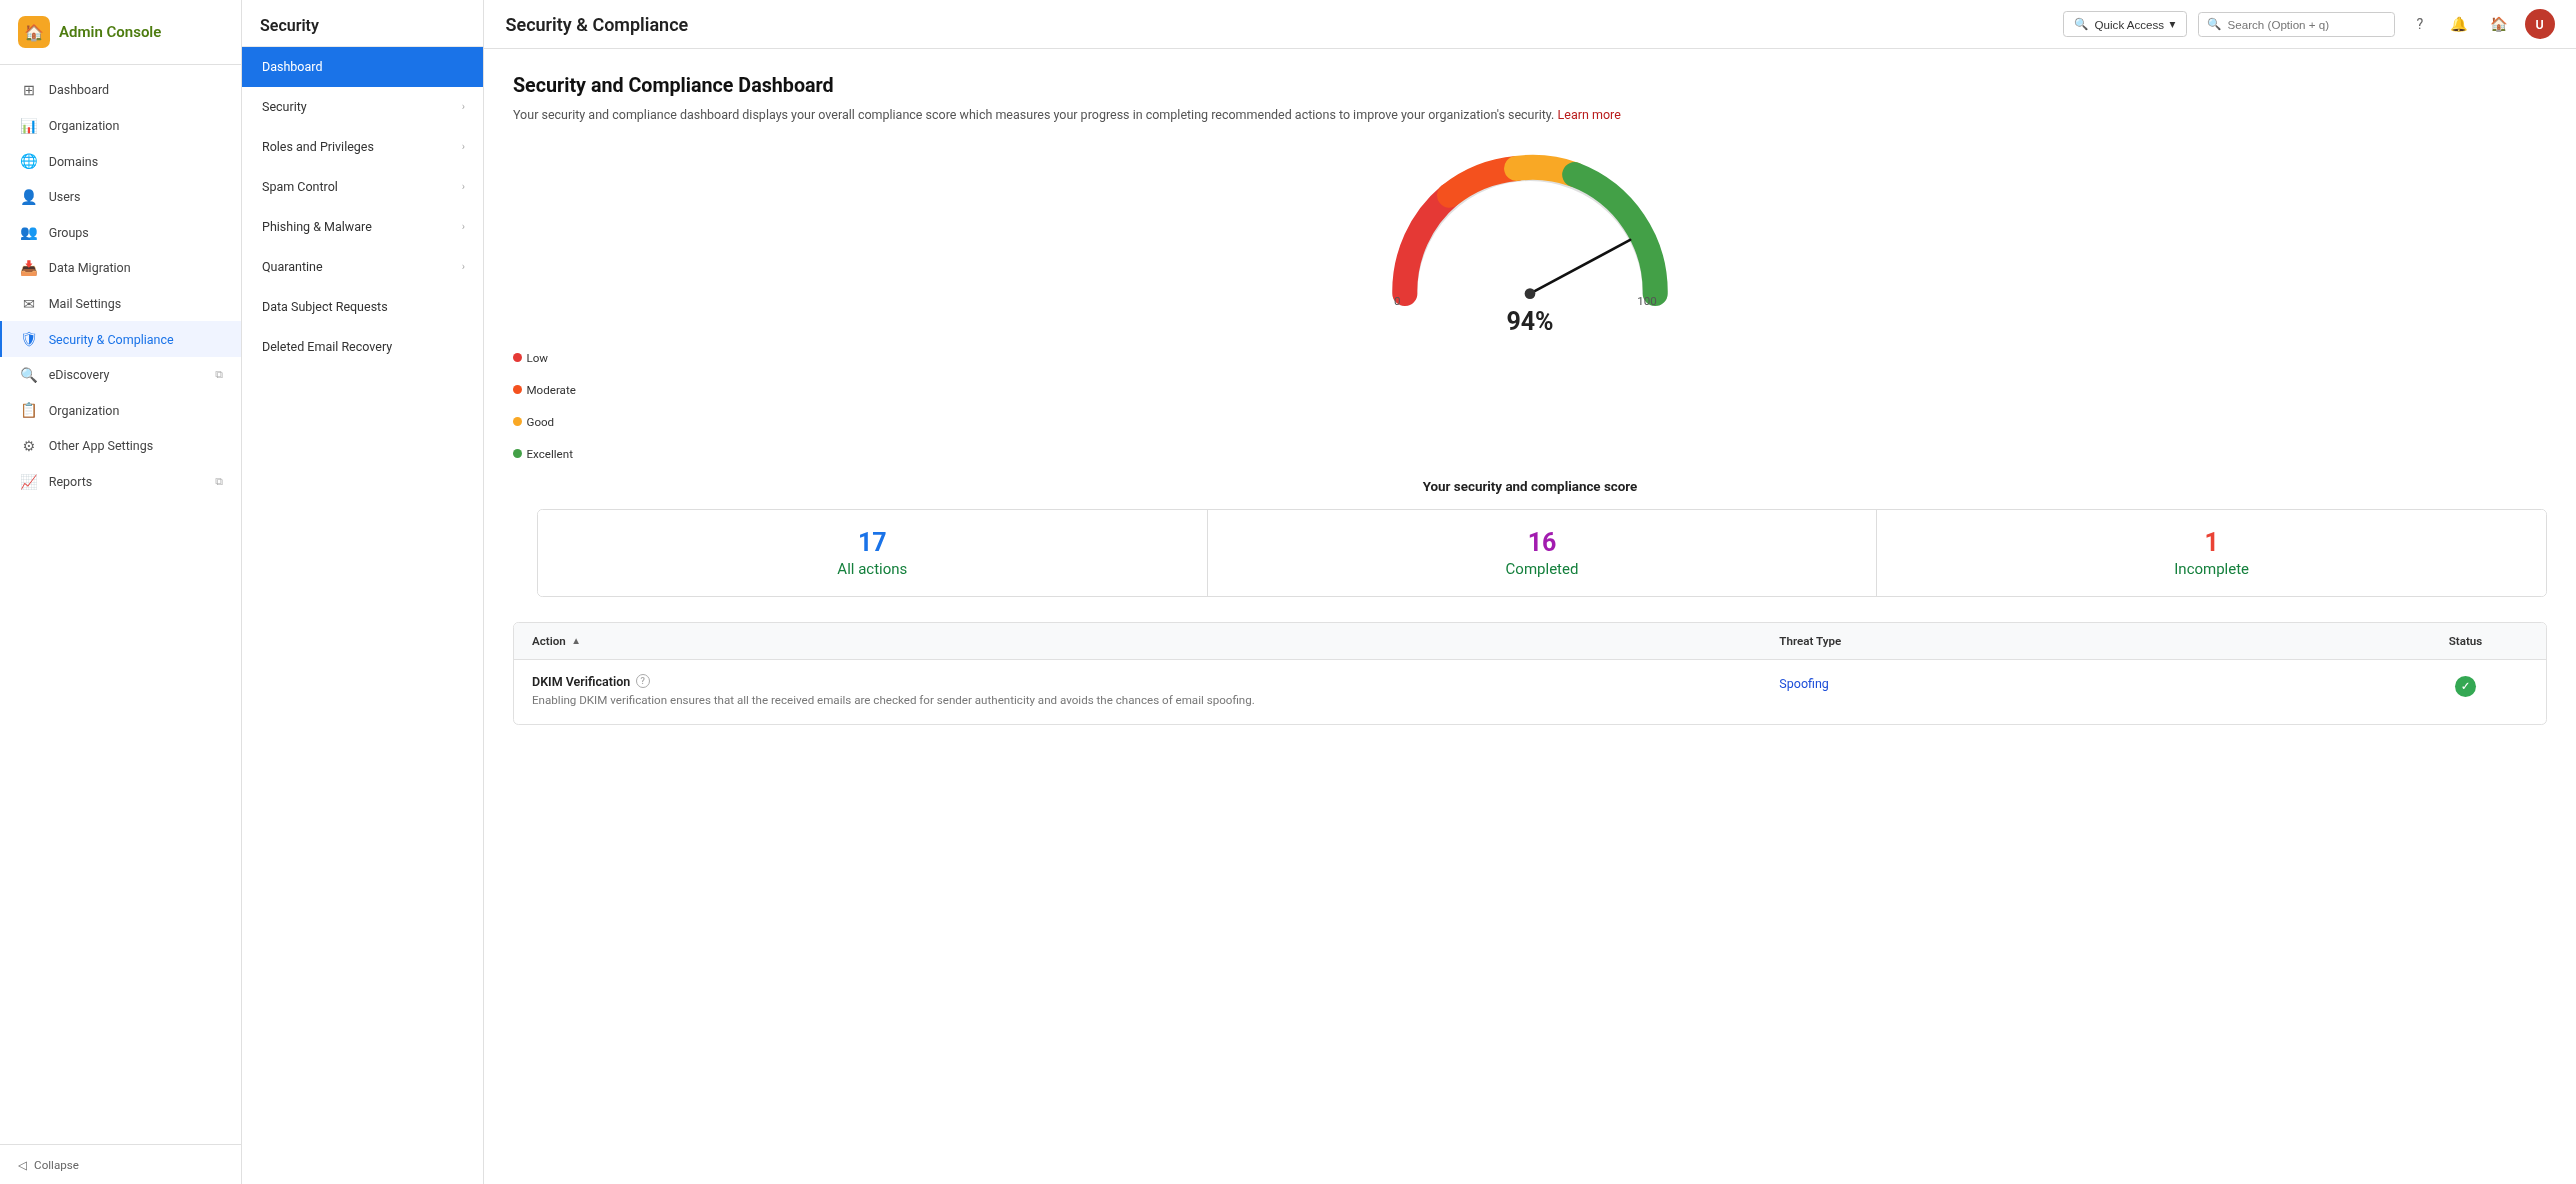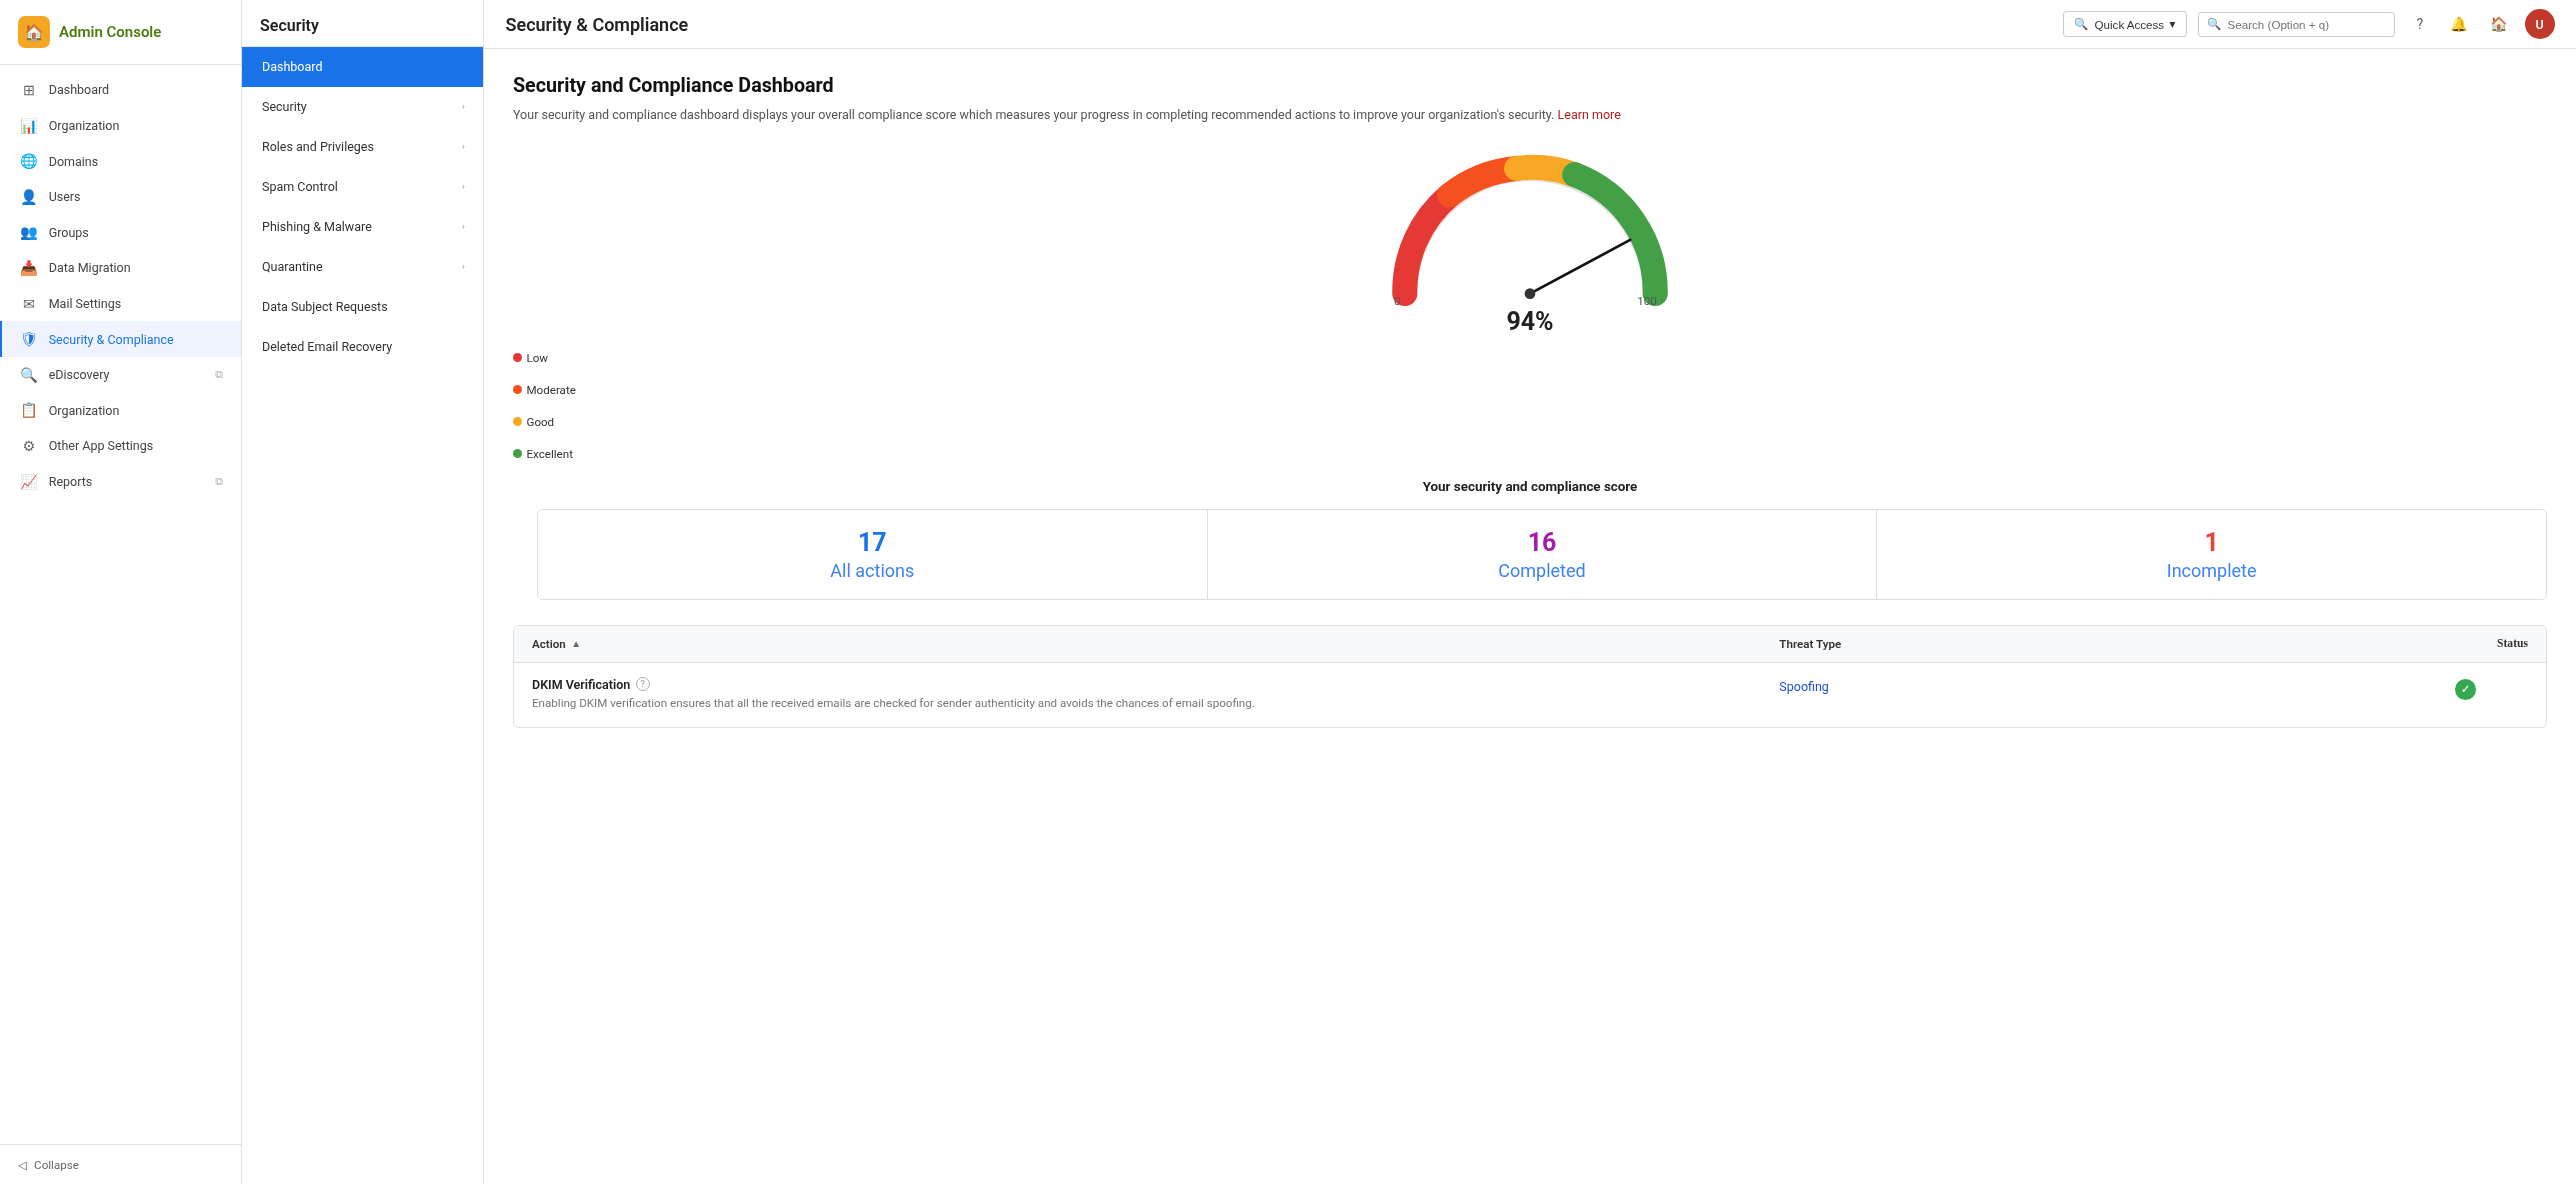--- a/index.html
+++ b/index.html
@@ -172,34 +172,34 @@
     .score-card {
       flex: 1; padding: 18px; text-align: center;
       border-right: 0.9px solid #ddd; background: #fff;
       cursor: pointer;
     }
     .score-card:last-child { border-right: none; }
     .score-num { font-size: 25px; font-weight: 700; }
     .score-num.blue { color: #1a73e8; }
     .score-num.green { color: #a21caf; }
     .score-num.red { color: #ea4335; }
-    .score-label { font-size: 18px; color: #3b82f6; margin-top: 3.6px; }
+    .score-label { font-size: 15px; color: #15803d; margin-top: 3.6px; }
 
     
     .table-section {
       border: 0.9px solid #e0e0e0; border-radius: 5.4px; overflow: hidden;
     }
     .table-header-row {
       display: flex; background: #f8f9fa;
       padding: 10.7px 18px; font-size: 11.6px; font-weight: 600;
       border-bottom: 0.9px solid #e0e0e0; color: #333;
     }
     .col-action { flex: 2; display: flex; align-items: center; gap: 5.4px; }
     .col-threat { flex: 1; text-align: left; }
-    .col-status { flex: 0 0 125px; text-align: right; font-family: Liberation Serif, serif; }
+    .col-status { flex: 0 0 125px; text-align: center; }
     .table-row {
       display: flex; padding: 14.3px 18px;
       border-bottom: 0.9px solid #f0f0f0;
       align-items: flex-start;
     }
     .table-row:last-child { border-bottom: none; }
     .row-action { flex: 2; }
     .row-action-title {
       font-size: 12.5px; font-weight: 600; color: #222;
       display: flex; align-items: center; gap: 5.4px; margin-bottom: 3.6px;

